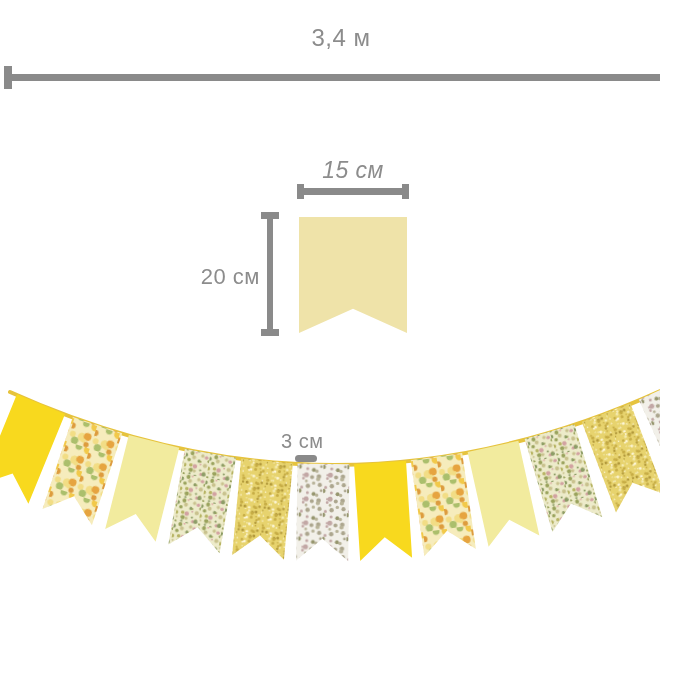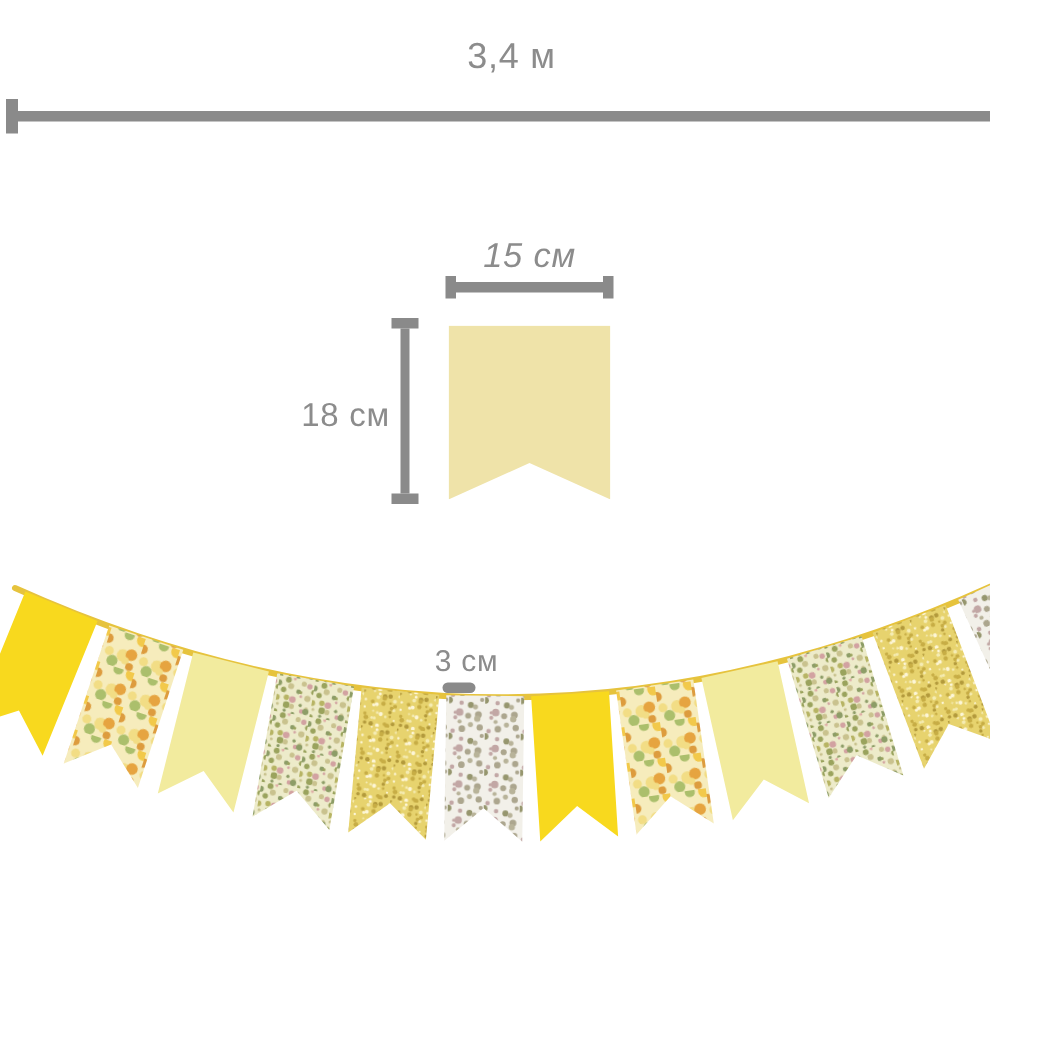--- a/index.html
+++ b/index.html
@@ -6,21 +6,21 @@
   .canvas{
     position:relative;width:660px;height:695px;background:#ffffff;
     font-family:"Liberation Sans",sans-serif;overflow:hidden;
   }
   #garland{position:absolute;left:0;top:0;pointer-events:none;}
   .dim-label{position:absolute;color:#8c8c8c;letter-spacing:.5px;}
   .dimel{position:absolute;background:#8a8a8a;}
   .lbl-total {left:0;top:24px;width:682px;text-align:center;font-size:24px;}
   .lbl-width {left:300px;top:157px;width:106px;text-align:center;font-size:23px;font-style:italic;}
   .lbl-height{left:194px;top:264px;width:66px;text-align:right;font-size:22px;}
-  .lbl-gap   {left:281px;top:430px;width:60px;text-align:center;font-size:20px;}
+  .lbl-gap   {left:281px;top:430px;width:60px;text-align:left;font-size:20px;}
   .line-total{left:8px;top:74px;width:680px;height:7px;}
   .cap-total-l{left:4px;top:66px;width:8px;height:23px;}
   .cap-total-r{left:684px;top:66px;width:8px;height:23px;}
   .line-width{left:301px;top:188px;width:104px;height:7px;}
   .cap-width-l{left:297px;top:184px;width:7px;height:15px;}
   .cap-width-r{left:402px;top:184px;width:7px;height:15px;}
   .line-height{left:267px;top:219px;width:6px;height:110px;}
   .cap-height-t{left:261px;top:212px;width:18px;height:7px;}
   .cap-height-b{left:261px;top:329px;width:18px;height:7px;}
   .gap-bar{left:295px;top:455px;width:22px;height:7px;border-radius:4px;}
@@ -177,21 +177,21 @@
   <div class="dim-label lbl-total" style="color: rgb(140, 140, 140);">3,4 м</div>
   <div class="dimel line-total" style="background: rgb(138, 138, 138);"></div>
   <div class="dimel cap-total-l" style="background: rgb(138, 138, 138);"></div>
   <div class="dimel cap-total-r" style="background: rgb(138, 138, 138);"></div>
 
   <div class="dim-label lbl-width" style="color: rgb(140, 140, 140);">15 см</div>
   <div class="dimel line-width" style="background: rgb(138, 138, 138);"></div>
   <div class="dimel cap-width-l" style="background: rgb(138, 138, 138);"></div>
   <div class="dimel cap-width-r" style="background: rgb(138, 138, 138);"></div>
 
-  <div class="dim-label lbl-height" style="color: rgb(140, 140, 140);">18 см</div>
+  <div class="dim-label lbl-height" style="color: rgb(140, 140, 140);">20 см</div>
   <div class="dimel line-height" style="background: rgb(138, 138, 138);"></div>
   <div class="dimel cap-height-t" style="background: rgb(138, 138, 138);"></div>
   <div class="dimel cap-height-b" style="background: rgb(138, 138, 138);"></div>
 
   <div class="single-flag" style="background: rgb(239, 227, 169);"></div>
 
   <div class="dim-label lbl-gap" style="color: rgb(140, 140, 140);">3 см</div>
   <div class="dimel gap-bar" style="background: rgb(138, 138, 138);"></div>
 
 </div>

